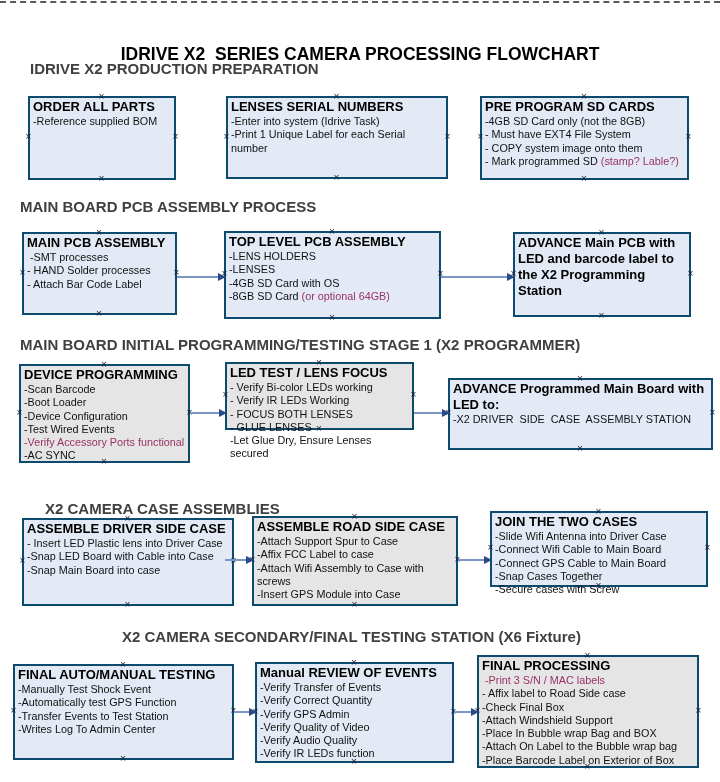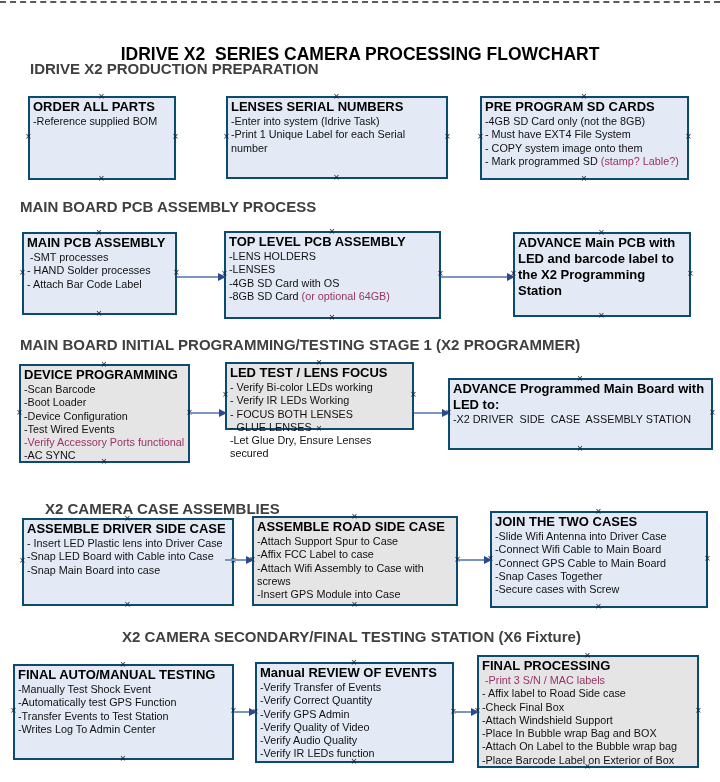--- a/index.html
+++ b/index.html
@@ -156,21 +156,21 @@
     <div class="bt">ASSEMBLE ROAD SIDE CASE</div>
     <div class="bl"><span>-Attach Support Spur to Case</span></div>
     <div class="bl"><span>-Affix FCC Label to case</span></div>
     <div class="bl"><span>-Attach Wifi Assembly to Case with screws</span></div>
     <div class="bl"><span>-Insert GPS Module into Case</span></div>
   <span class="handle h-t">×</span>
       <span class="handle h-b">×</span>
       <span class="handle h-l">×</span>
       <span class="handle h-r">×</span>
     </div>
-  <div class="fc-box blue" style="left:490px;top:511px;width:218px;height:97px;">
+  <div class="fc-box blue" style="left:490px;top:511px;width:218px;height:76px;">
     <div class="bt">JOIN THE TWO CASES</div>
     <div class="bl"><span>-Slide Wifi Antenna into Driver Case</span></div>
     <div class="bl"><span>-Connect Wifi Cable to Main Board</span></div>
     <div class="bl"><span>-Connect GPS Cable to Main Board</span></div>
     <div class="bl"><span>-Snap Cases Together</span></div>
     <div class="bl"><span>-Secure cases with Screw</span></div>
   <span class="handle h-t">×</span>
       <span class="handle h-b">×</span>
       <span class="handle h-l">×</span>
       <span class="handle h-r">×</span>

